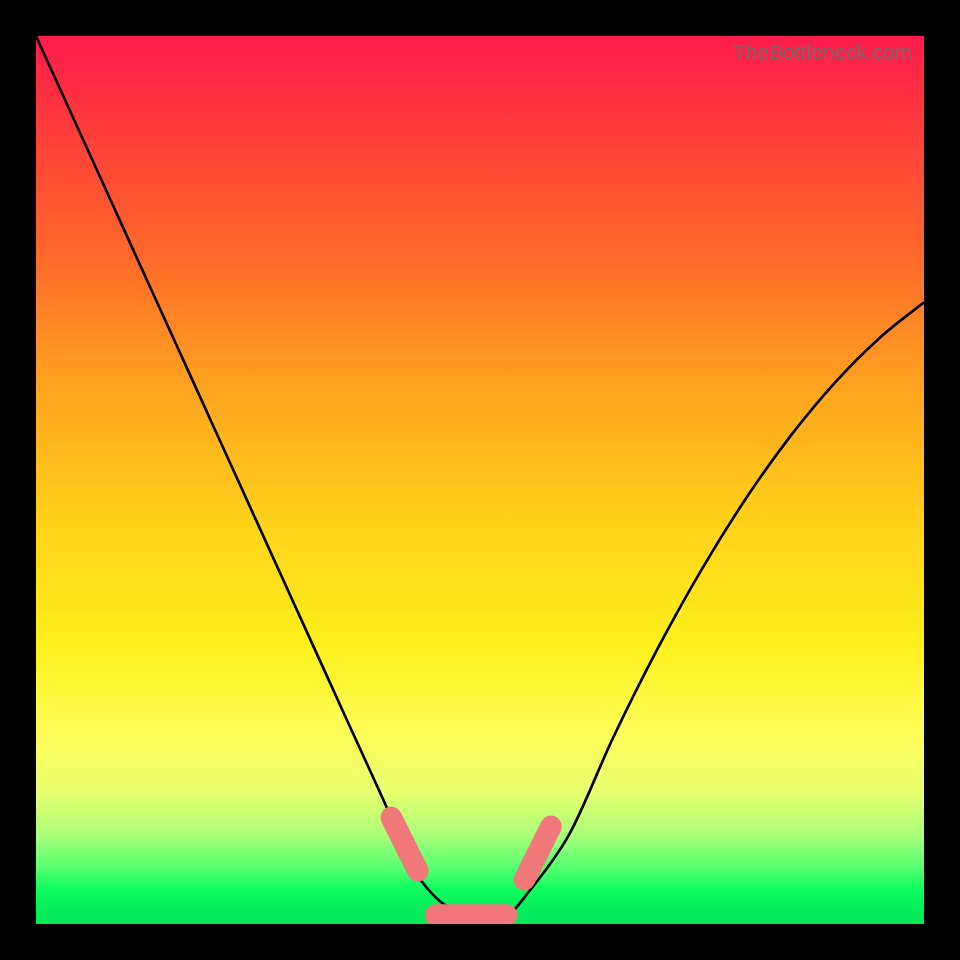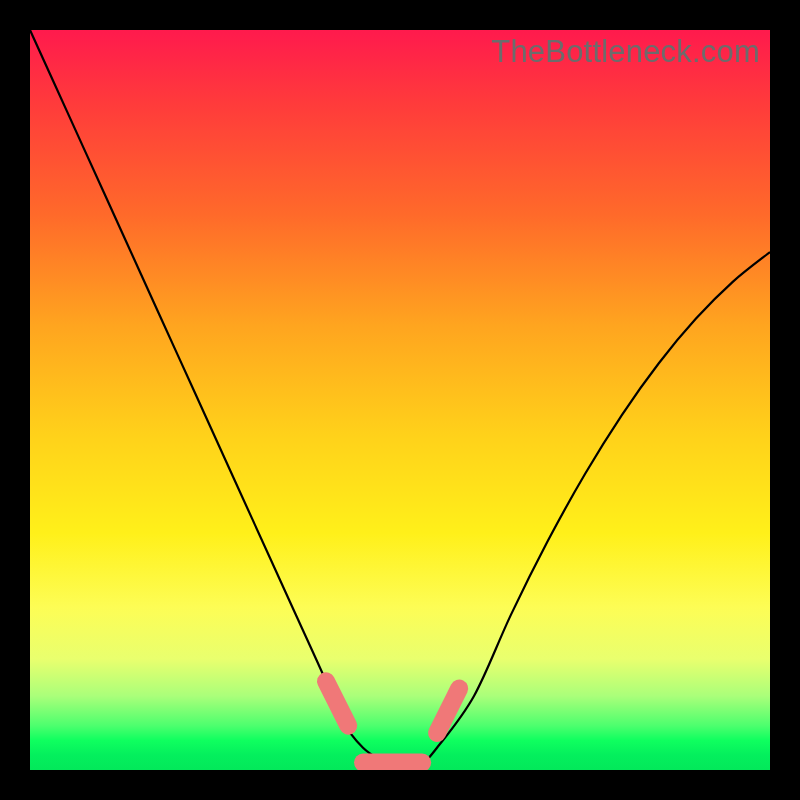--- a/index.html
+++ b/index.html
@@ -40,21 +40,21 @@
       #0fff5f 96%,
       #04ef5d 98%,
       #03e85a 100%
     );
   }
   .watermark {
     position: absolute;
     top: 4px;
     right: 10px;
     color: #6c6c6c;
-    font-size: 31px;
+    font-size: 17px;
     font-weight: 500;
     letter-spacing: 0.2px;
     user-select: none;
   }
   svg.curve {
     position: absolute;
     top: 0;
     left: 0;
     width: 740px;
     height: 740px;

